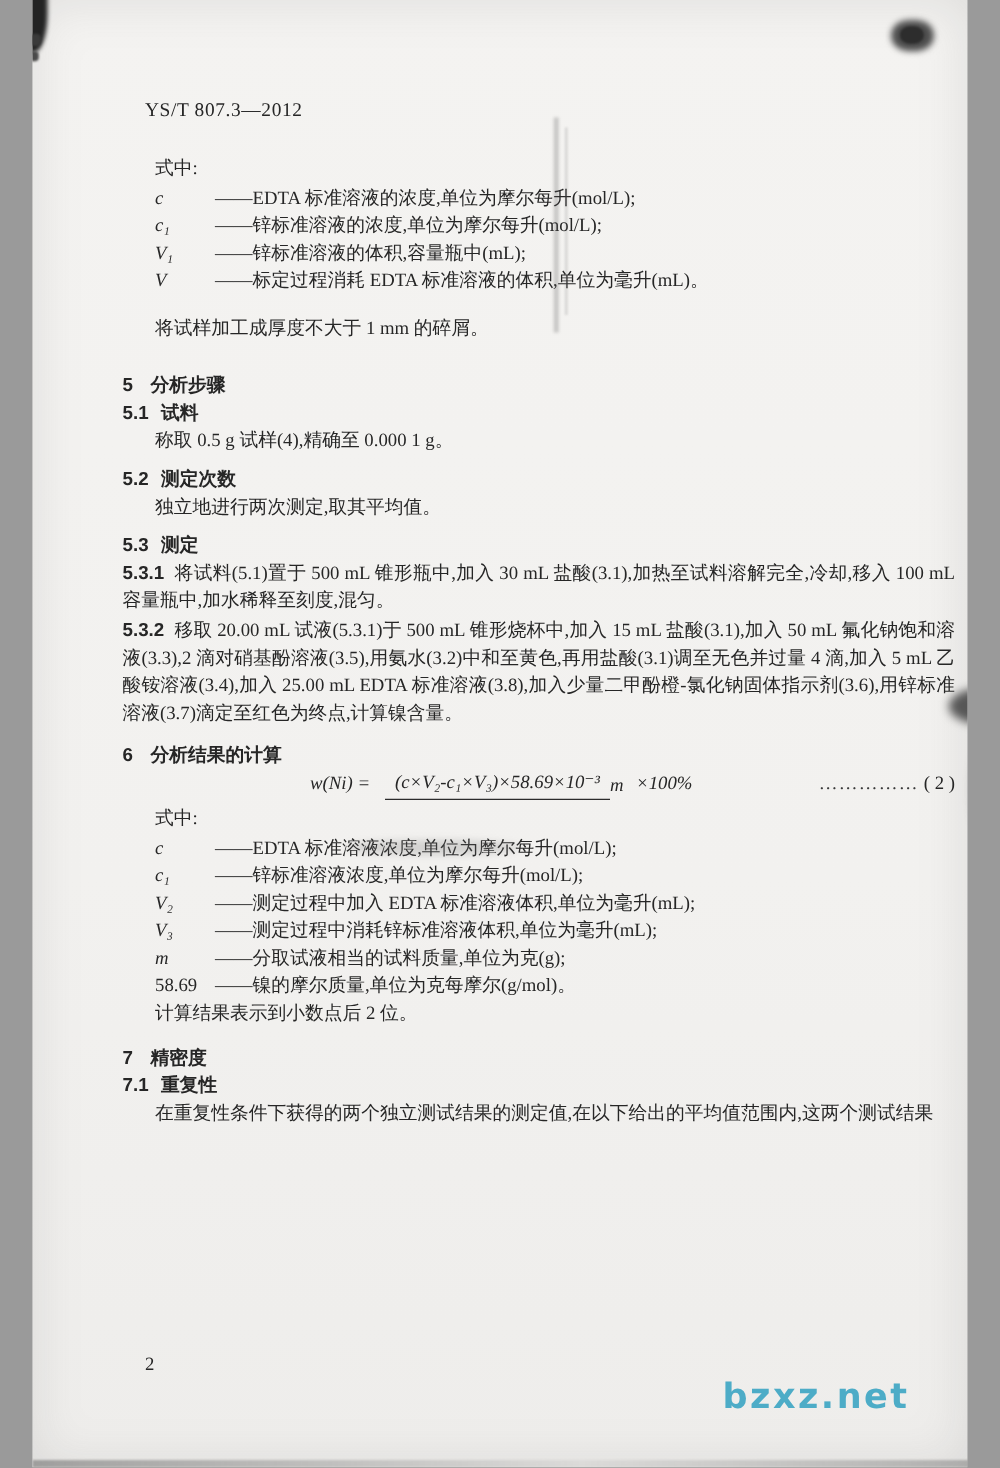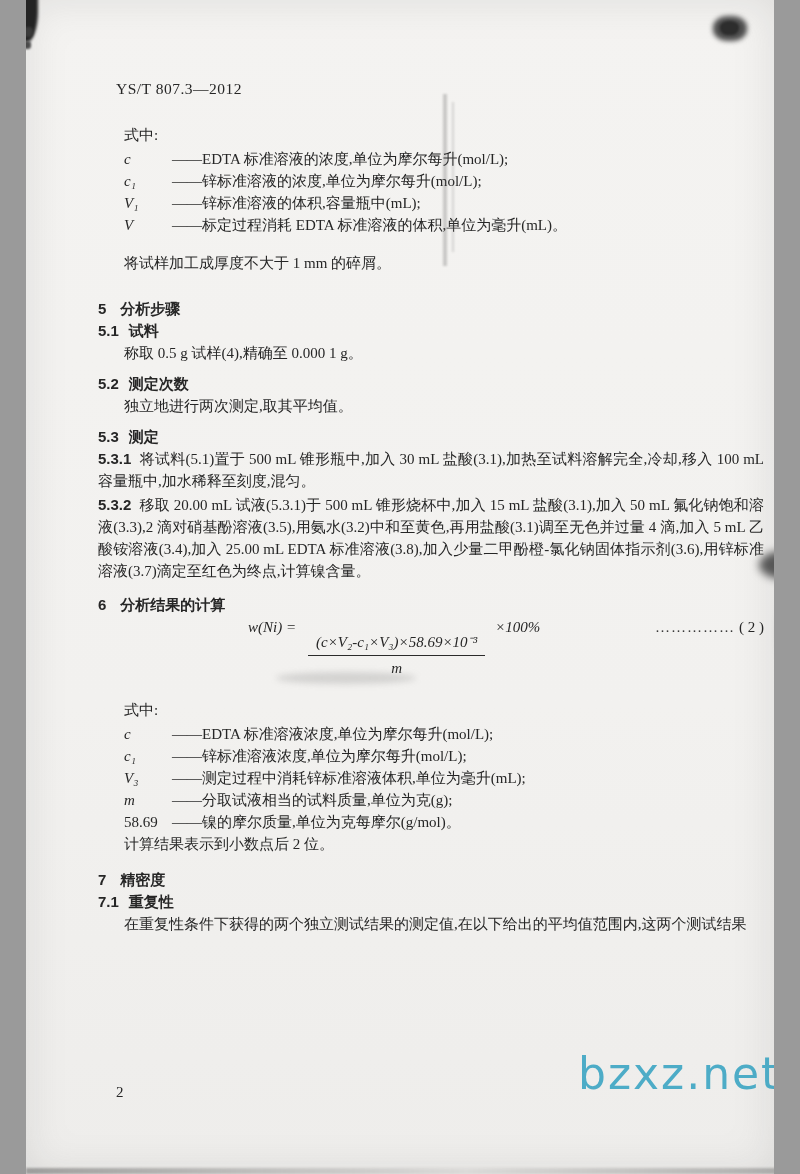--- a/index.html
+++ b/index.html
@@ -29,32 +29,32 @@
   .sym-row { display:flex; line-height:22px; }
   .sym { font-style:italic; min-width:48px; flex:0 0 auto; }
   .sym.upright { font-style:normal; }
   .sym-desc { flex:1; }
   .clause { text-align:justify; }
   .clause-num {
     font-weight:700; font-family:"Liberation Sans","DejaVu Sans",sans-serif;
     margin-right:8px;
   }
   .formula-row { display:flex; align-items:flex-start; padding-left:150px; font-style:italic; margin-bottom:4px; }
-  .frac { display:inline-flex; flex-direction:column; align-items:center; margin:16px 8px;font-family:Liberation Serif, serif; }
+  .frac { display:inline-flex; flex-direction:row; align-items:center; margin:0 8px; }
   .f-num { border-bottom:1.2px solid #2b2b2b; padding:0 8px 2px; line-height:21px; }
   .f-den { padding-top:2px; line-height:21px; }
   .f-lhs { margin-right:4px; }
   .f-mul { margin-left:2px; }
   .f-dots { flex:1; text-align:right; overflow:hidden; white-space:nowrap; font-style:normal; color:#3a3a3a; letter-spacing:1px; }
   .f-eqno { font-style:normal; margin-left:4px; }
   .page-number { position:absolute; left:90px; top:1084px; font-size:15px; }
   .watermark {
-    position:absolute; left:552px; top:1048px;
+    position:absolute; left:552px; top:1100px;
     font-family:"DejaVu Sans","Liberation Sans",sans-serif;
-    font-size:44px; font-weight:400; letter-spacing:2px;
+    font-size:28px; font-weight:700; letter-spacing:2px;
     color:rgba(42,158,190,0.82);
   }
   
   .artifact { position:absolute; pointer-events:none; }
   .a-corner-tl { left:-6px; top:-10px; width:18px; height:52px; background:#232323; filter:blur(1.5px); border-radius:0 0 60% 0; }
   .a-left-tick1 { left:-2px; top:27px; width:9px; height:10px; background:#3a3a3a; filter:blur(1px); border-radius:40%; }
   .a-left-tick2 { left:-3px; top:41px; width:8px; height:8px; background:#4a4a4a; filter:blur(1px); border-radius:40%; }
   .a-top-right { left:687px; top:16px; width:34px; height:25px; background:#4c4c4c; filter:blur(2.5px); border-radius:45%; }
   .a-top-right-core { left:694px; top:21px; width:19px; height:14px; background:#2d2d2d; filter:blur(1px); border-radius:45%; }
   .a-streak1 { left:417px; top:94px; width:4px; height:172px; background:rgba(90,90,90,0.28); filter:blur(1.2px); }
@@ -141,20 +141,24 @@
     <div class="sym-list">
       <div class="sym-row">
         <span class="sym">c</span>
         <span class="sym-desc">——EDTA 标准溶液浓度,单位为摩尔每升(mol/L);</span>
       </div>
       <div class="sym-row">
         <span class="sym">c₁</span>
         <span class="sym-desc">——锌标准溶液浓度,单位为摩尔每升(mol/L);</span>
       </div>
       <div class="sym-row">
+        <span class="sym">V₂</span>
+        <span class="sym-desc">——测定过程中加入 EDTA 标准溶液体积,单位为毫升(mL);</span>
+      </div>
+      <div class="sym-row">
         <span class="sym">V₃</span>
         <span class="sym-desc">——测定过程中消耗锌标准溶液体积,单位为毫升(mL);</span>
       </div>
       <div class="sym-row">
         <span class="sym">m</span>
         <span class="sym-desc">——分取试液相当的试料质量,单位为克(g);</span>
       </div>
       <div class="sym-row">
         <span class="sym upright">58.69</span>
         <span class="sym-desc">——镍的摩尔质量,单位为克每摩尔(g/mol)。</span>

